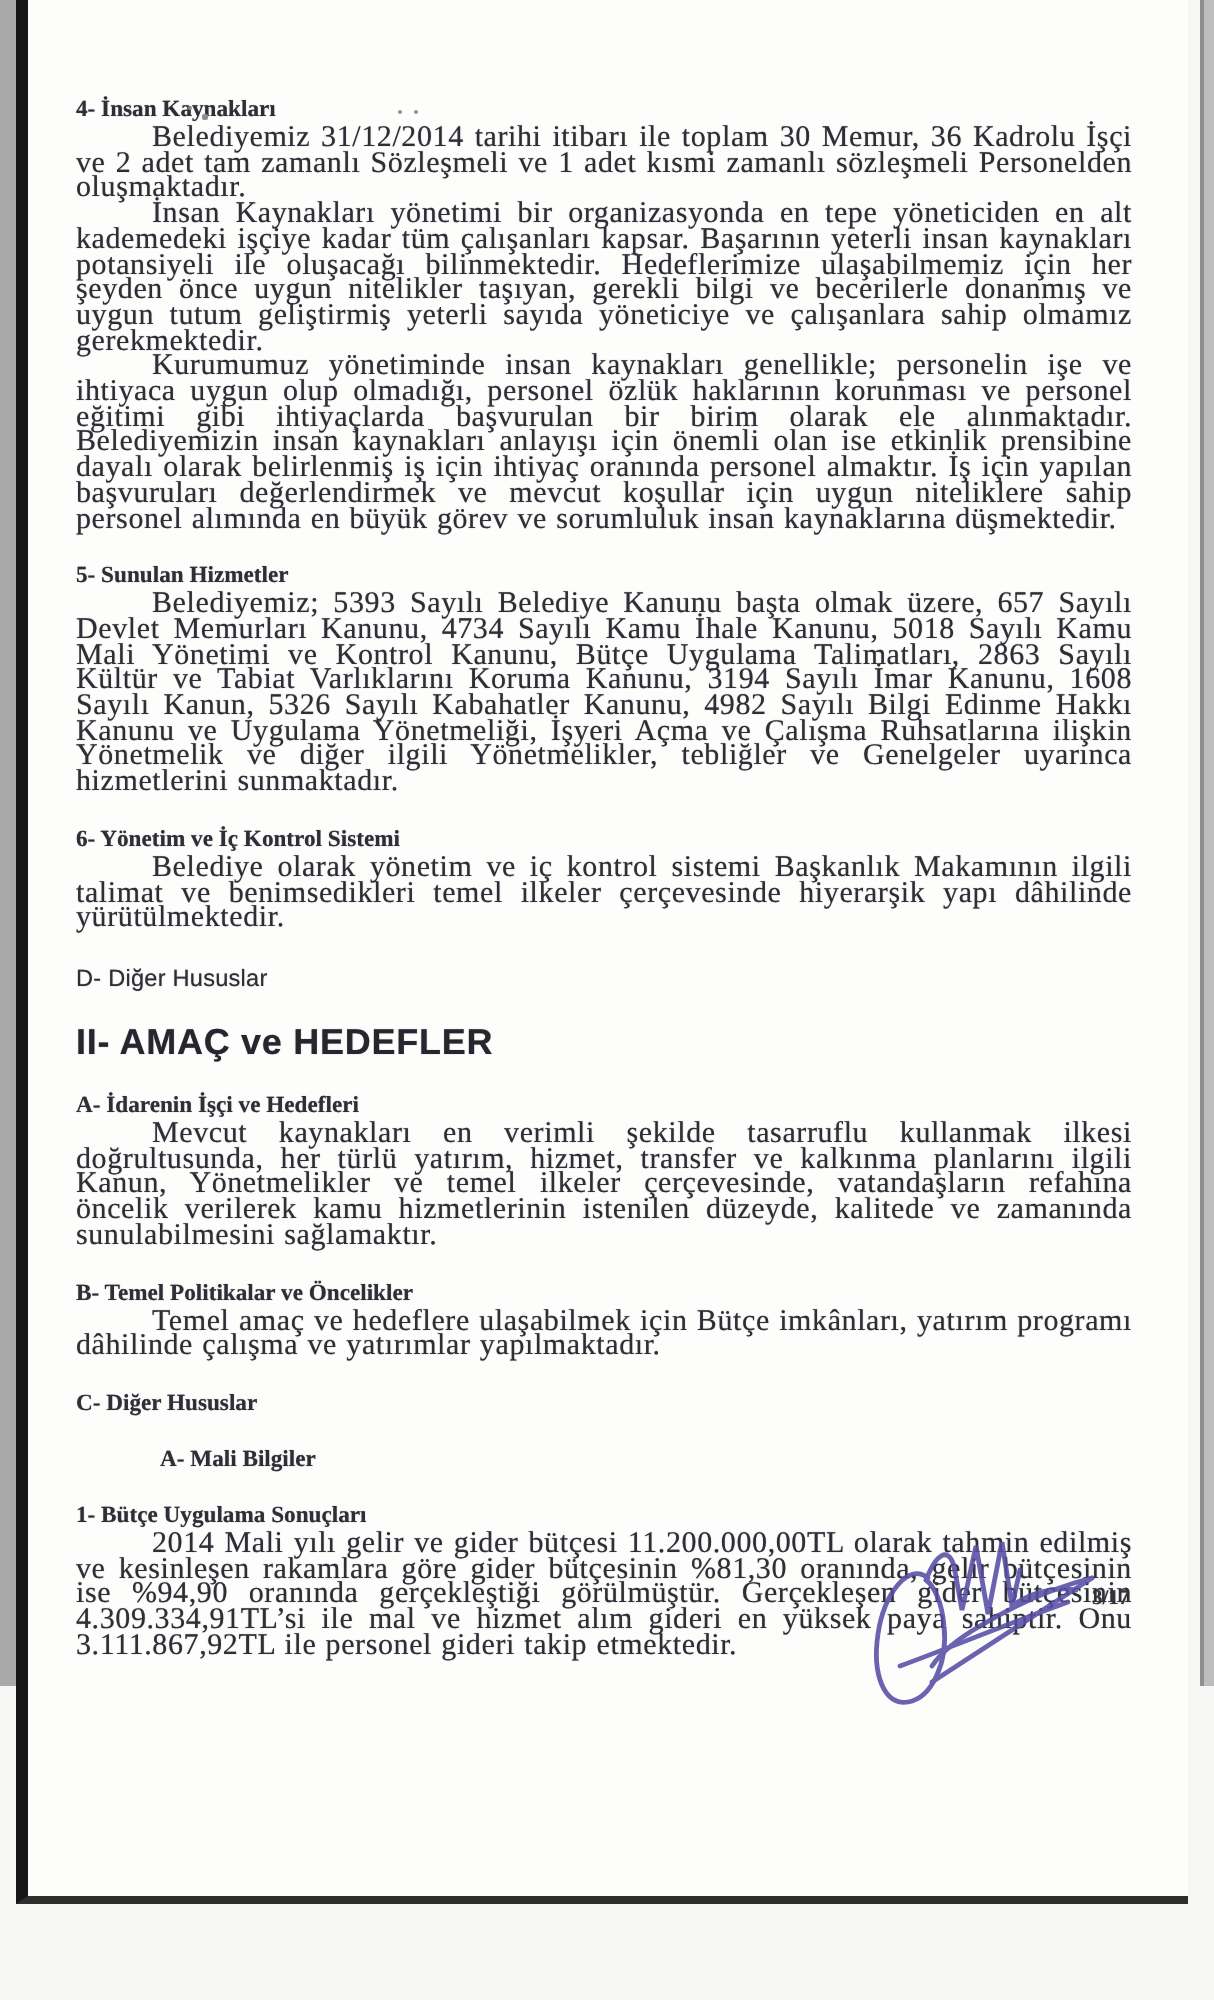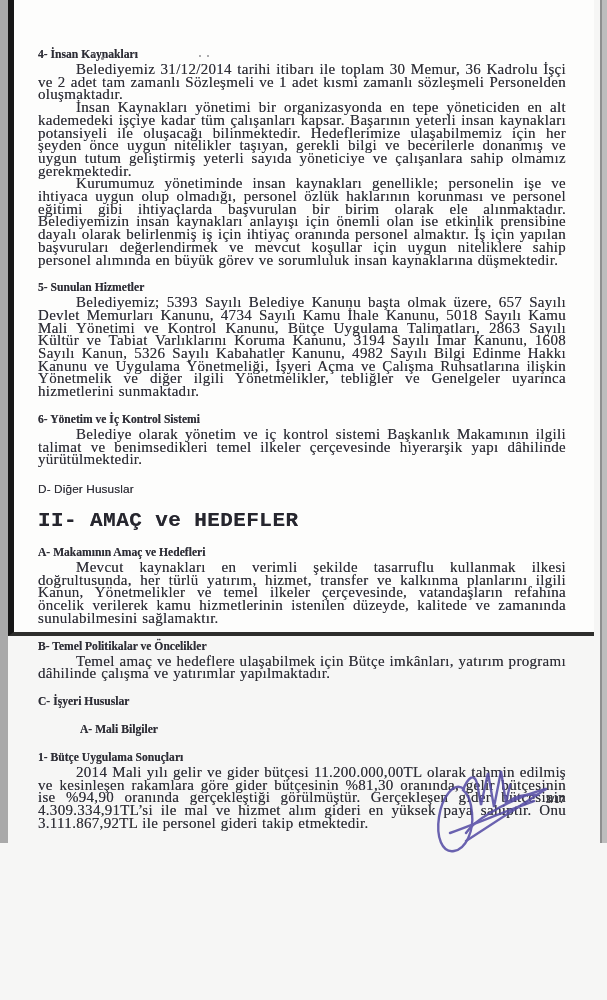--- a/index.html
+++ b/index.html
@@ -4,43 +4,43 @@
 <style>
   html,body{margin:0;padding:0;background:#e9e9e9;}
   .canvas{
     position:relative;width:607px;height:1000px;overflow:hidden;
     background:#f6f6f5;font-family:"Liberation Serif", serif;
   }
   
   .edge-left{position:absolute;left:0;top:0;width:8px;height:843px;background:#a9a9a9;}
   .edge-right{position:absolute;left:600px;top:0;width:7px;height:843px;background:#bdbdbd;border-left:2px solid #8f8f8f;}
   .page{
-    position:absolute;left:8px;top:0;width:586px;height:636px;
+    position:absolute;left:8px;top:0;width:586px;height:952px;
     background:#fdfdfc;
     border-left:6px solid #161616;
     border-bottom:4px solid #2e2e2c;
     box-sizing:border-box;
     padding:48px 28px 0 24px;
   }
   .scan-text{color:#2e2e36;text-shadow:0 0 .5px rgba(42,42,54,.6);}
   .para{
     margin:0;font-size:15px;line-height:12.7px;text-align:justify;
     text-indent:38px;letter-spacing:.02em;word-spacing:.04em;
   }
   .hs{ 
     margin:15px 0 2px 0;font-size:11.6px;line-height:13px;font-weight:bold;
   }
   .hs.first{margin-top:0;}
   .h-sans{
     margin:17px 0 2px 0;font-size:11.8px;line-height:13px;font-weight:normal;
     font-family:"Liberation Sans", sans-serif;letter-spacing:.01em;
   }
   .h-big{
-    margin:15px 0 5px 0;font-size:21px;line-height:20px;font-weight:600;
-    font-family:Liberation Mono, monospace;letter-spacing:.02em;color:#26262e;
+    margin:15px 0 5px 0;font-size:18px;line-height:20px;font-weight:600;
+    font-family:Liberation Sans, sans-serif;letter-spacing:.02em;color:#26262e;
   }
   .h-caps{
     margin:17px 0 2px 0;font-size:11.8px;line-height:13px;font-weight:normal;
     letter-spacing:.03em;
   }
   .h-indent{margin-left:42px;}
   .page-number{
     position:absolute;left:546px;top:794px;font-size:10.5px;color:#33333b;
     text-shadow:0 0 .5px rgba(42,42,54,.6);
     font-weight:bold;
@@ -75,27 +75,27 @@
     <h3 class="hs">5- Sunulan Hizmetler</h3>
     <p class="para">Belediyemiz; 5393 Sayılı Belediye Kanunu başta olmak üzere, 657 Sayılı Devlet Memurları Kanunu, 4734 Sayılı Kamu İhale Kanunu, 5018 Sayılı Kamu Mali Yönetimi ve Kontrol Kanunu, Bütçe Uygulama Talimatları, 2863 Sayılı Kültür ve Tabiat Varlıklarını Koruma Kanunu, 3194 Sayılı İmar Kanunu, 1608 Sayılı Kanun, 5326 Sayılı Kabahatler Kanunu, 4982 Sayılı Bilgi Edinme Hakkı Kanunu ve Uygulama Yönetmeliği, İşyeri Açma ve Çalışma Ruhsatlarına ilişkin Yönetmelik ve diğer ilgili Yönetmelikler, tebliğler ve Genelgeler uyarınca hizmetlerini sunmaktadır.</p>
 
     <h3 class="hs">6- Yönetim ve İç Kontrol Sistemi</h3>
     <p class="para">Belediye olarak yönetim ve iç kontrol sistemi Başkanlık Makamının ilgili talimat ve benimsedikleri temel ilkeler çerçevesinde hiyerarşik yapı dâhilinde yürütülmektedir.</p>
 
     <h3 class="h-sans">D- Diğer Hususlar</h3>
 
     <h2 class="h-big">II- AMAÇ ve HEDEFLER</h2>
 
-    <h3 class="hs">A- Makamının Amaç ve Hedefleri</h3>
+    <h3 class="hs">A- İdarenin İşçi ve Hedefleri</h3>
     <p class="para">Mevcut kaynakları en verimli şekilde tasarruflu kullanmak ilkesi doğrultusunda, her türlü yatırım, hizmet, transfer ve kalkınma planlarını ilgili Kanun, Yönetmelikler ve temel ilkeler çerçevesinde, vatandaşların refahına öncelik verilerek kamu hizmetlerinin istenilen düzeyde, kalitede ve zamanında sunulabilmesini sağlamaktır.</p>
 
     <h3 class="hs">B- Temel Politikalar ve Öncelikler</h3>
     <p class="para">Temel amaç ve hedeflere ulaşabilmek için Bütçe imkânları, yatırım programı dâhilinde çalışma ve yatırımlar yapılmaktadır.</p>
 
-    <h3 class="hs">C- İşyeri Hususlar</h3>
+    <h3 class="hs">C- Diğer Hususlar</h3>
 
 
     <h3 class="hs h-indent">A-  Mali Bilgiler</h3>
 
     <h3 class="hs">1- Bütçe Uygulama Sonuçları</h3>
     <p class="para">2014 Mali yılı gelir ve gider bütçesi 11.200.000,00TL olarak tahmin edilmiş ve kesinleşen rakamlara göre gider bütçesinin %81,30 oranında, gelir bütçesinin ise %94,90 oranında gerçekleştiği görülmüştür. Gerçekleşen gider bütçesinin 4.309.334,91TL’si ile mal ve hizmet alım gideri en yüksek paya sahiptir. Onu 3.111.867,92TL ile personel gideri takip etmektedir.</p>
 
   </div>
 
   <svg class="signature" viewBox="0 0 126 100" fill="none">

